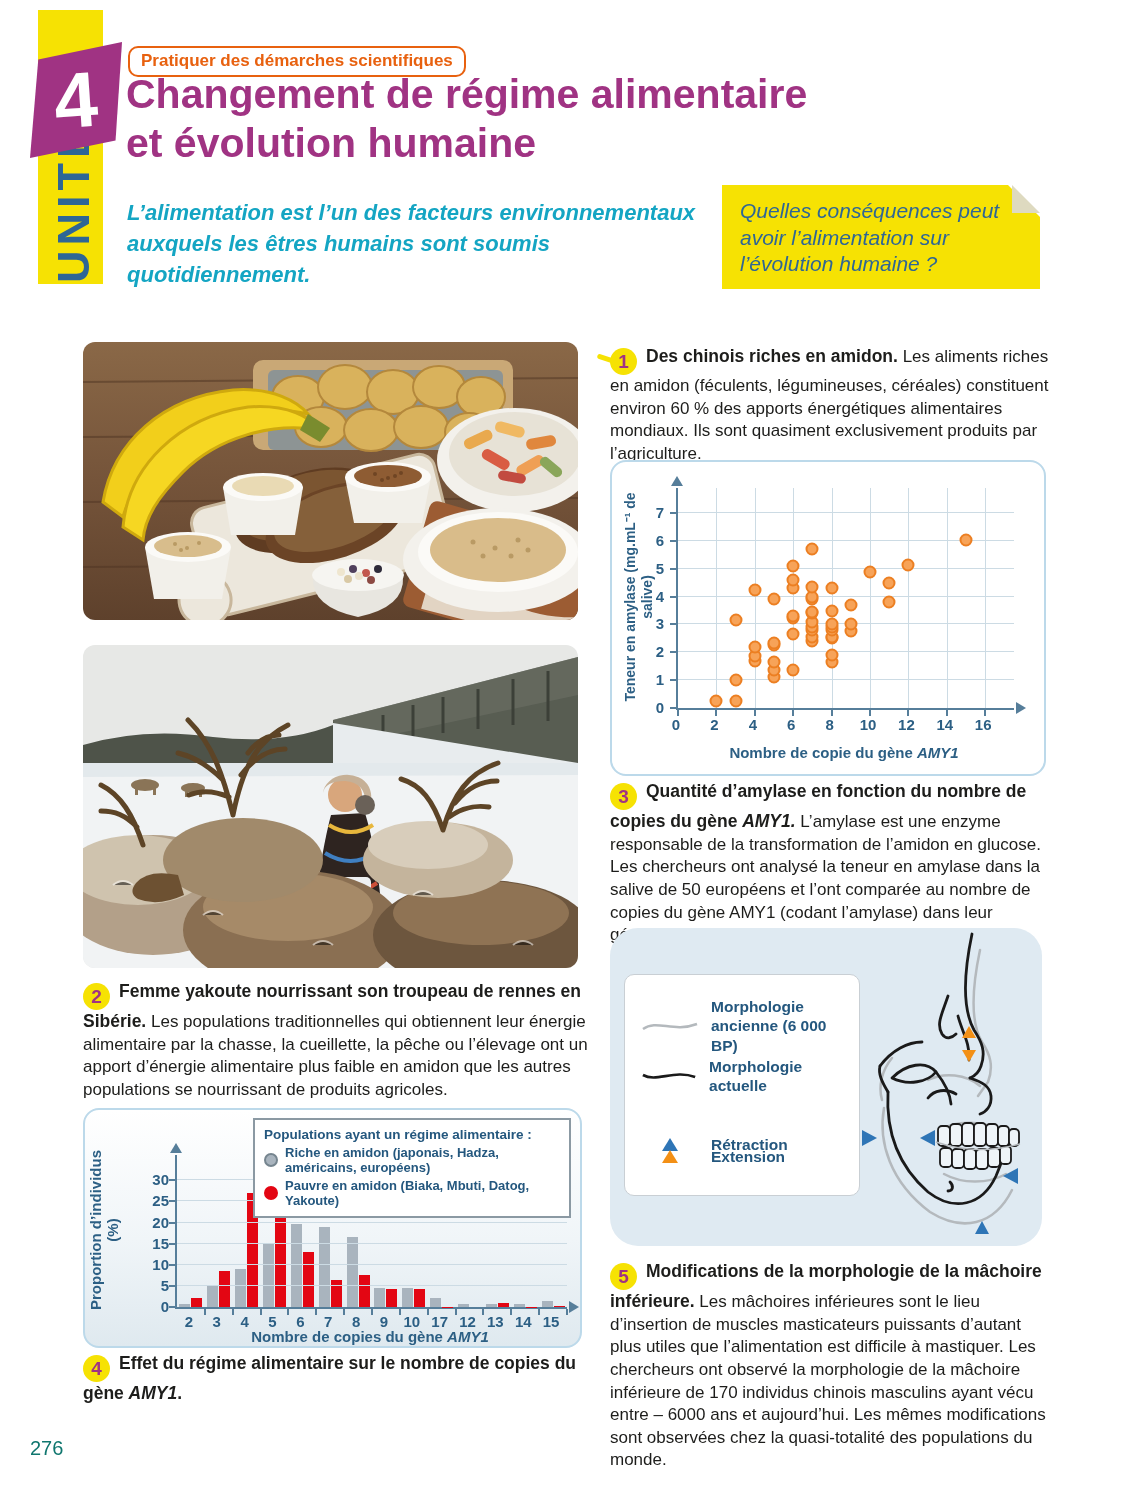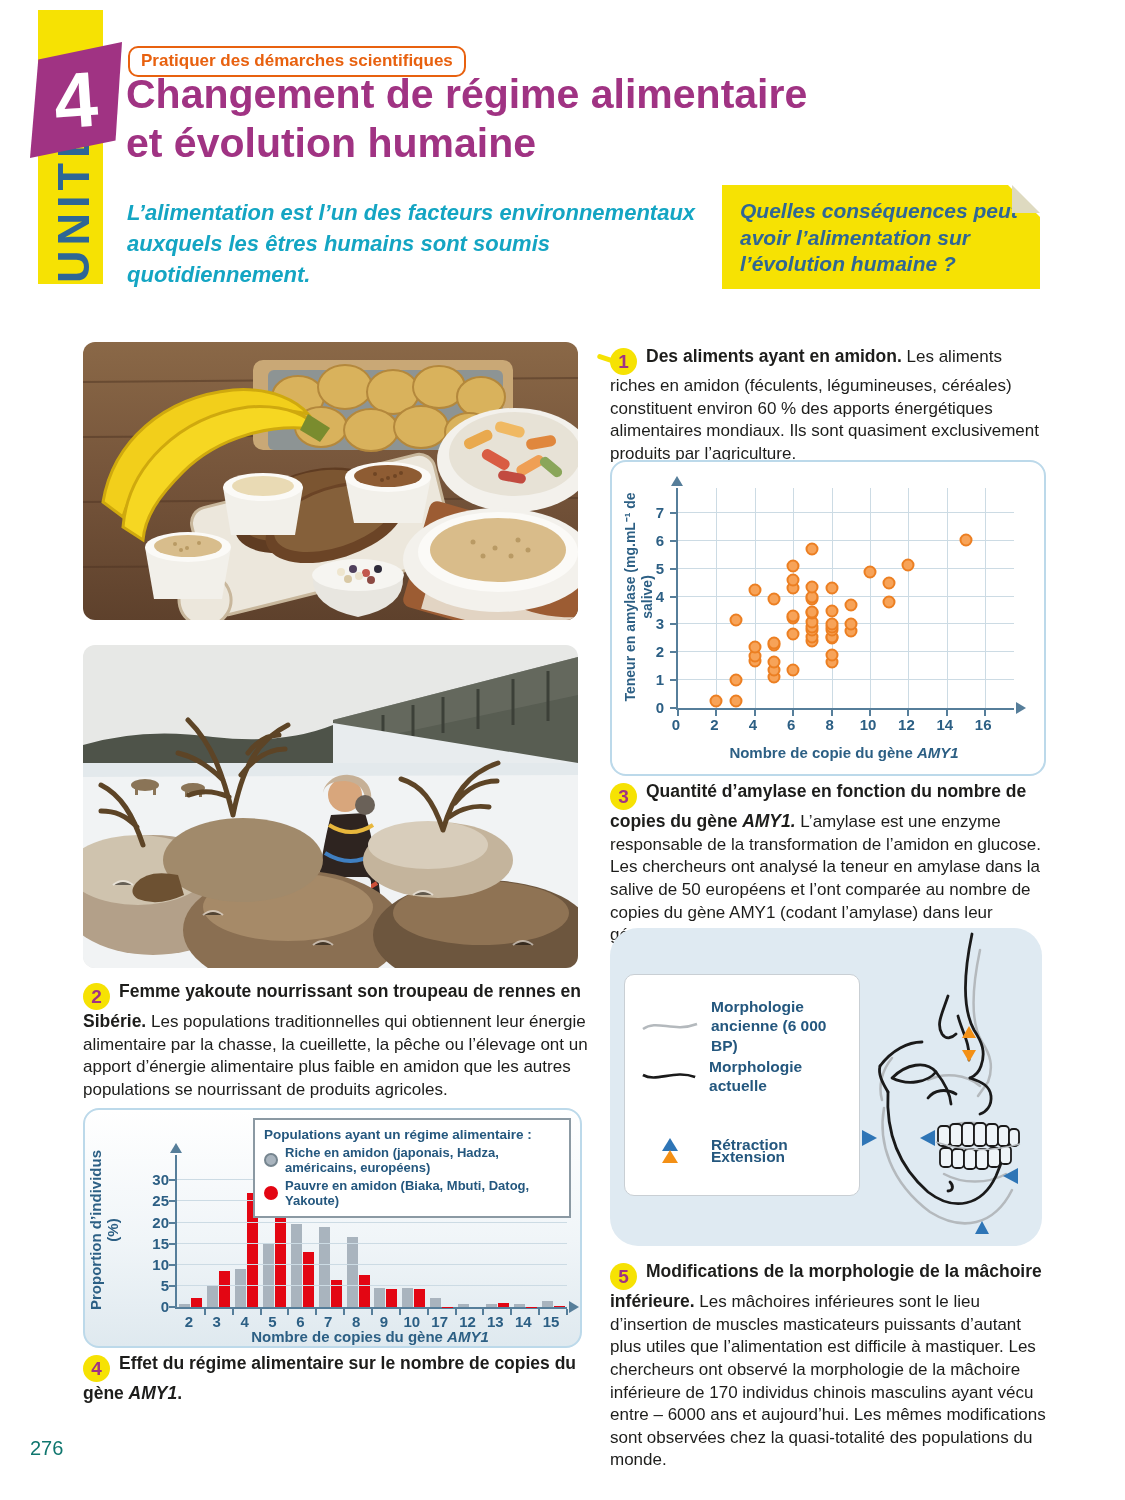--- a/index.html
+++ b/index.html
@@ -20,21 +20,21 @@
   .hbadge{left:128px;top:46px;padding:3px 11px 4px;border:2px solid #e8610f;border-radius:10px;
           color:#e8610f;font-weight:700;font-size:17px;}
   .title{left:126px;top:70px;width:780px;color:#a03383;font-weight:700;font-size:41px;line-height:1.2;}
   .intro{left:127px;top:197px;width:575px;color:#14a5c3;font-style:italic;font-weight:700;
          font-size:22px;line-height:1.42;}
   .note{left:722px;top:185px;width:318px;height:104px;background:#f6e203;}
   .note::before{content:"";position:absolute;top:0;right:0;border-top:32px solid #fff;
                 border-left:32px solid transparent;}
   .note::after{content:"";position:absolute;top:0;right:0;border-bottom:28px solid #dedac0;
                border-right:28px solid transparent;}
-  .note .q{position:absolute;left:18px;top:13px;width:280px;color:#2f6695;font-weight:700;
+  .note .q{position:absolute;left:18px;top:13px;width:280px;color:#2f6695;font-weight:400;
            font-style:italic;font-size:21px;line-height:1.27;}
 
   
   .doc{font-size:17px;line-height:1.33;color:#1d1d1b;}
   .doc .lead{font-weight:700;font-size:17.5px;}
   .numbadge{display:inline-flex;width:27px;height:27px;border-radius:50%;background:#f6e203;
             color:#a03383;font-weight:700;font-size:19px;align-items:center;justify-content:center;
             margin-right:9px;vertical-align:-6px;}
   .gene{font-style:italic;font-weight:700;}
   .pageno{left:30px;top:1437px;color:#0f766e;font-size:20px;}
@@ -245,21 +245,21 @@
             <circle cx="400" cy="214" r="2.5"></circle>
             <circle cx="428" cy="214" r="2.5"></circle>
             <circle cx="445" cy="208" r="2.5"></circle>
           </g>
       </g>
     </svg>
   </div>
 
   <div class="abs leader1"></div>
   <div class="abs doc" style="left:610px;top:345px;width:440px;">
-    <span class="numbadge">1</span><span class="lead">Des aliments ayant en amidon.</span>
+    <span class="numbadge">1</span><span class="lead">Des chinois riches en amidon.</span>
     <span>Les aliments riches en amidon (féculents, légumineuses, céréales) constituent environ 60 % des apports énergétiques alimentaires mondiaux. Ils sont quasiment exclusivement produits par l’agriculture.</span>
   </div>
 
   <div class="abs figbox figsc">
     <div class="sc-ylab">
       <div>Teneur en amylase (mg.mL⁻¹ de salive)</div>
     </div>
     <div class="sc-plot" id="sc-plot">
       <div class="arrow-up" style="left:-7px;top:-12px;"></div>
       <div class="arrow-right" style="right:-12px;bottom:-6px;"></div>

